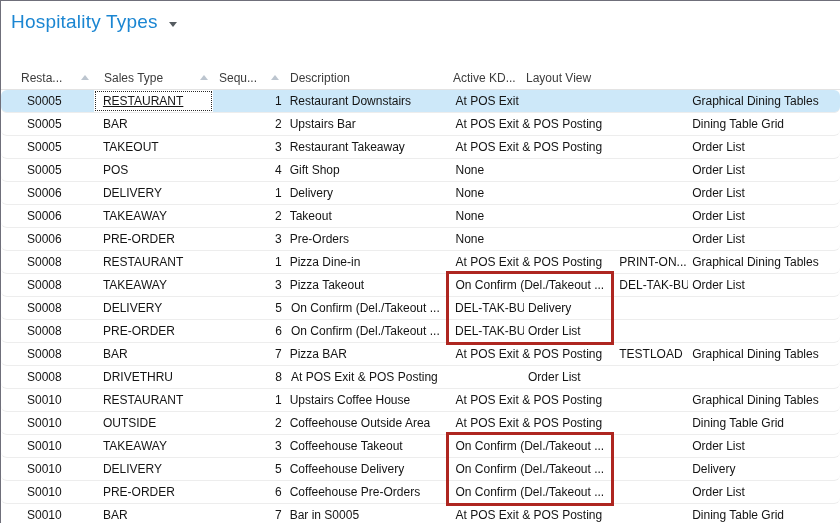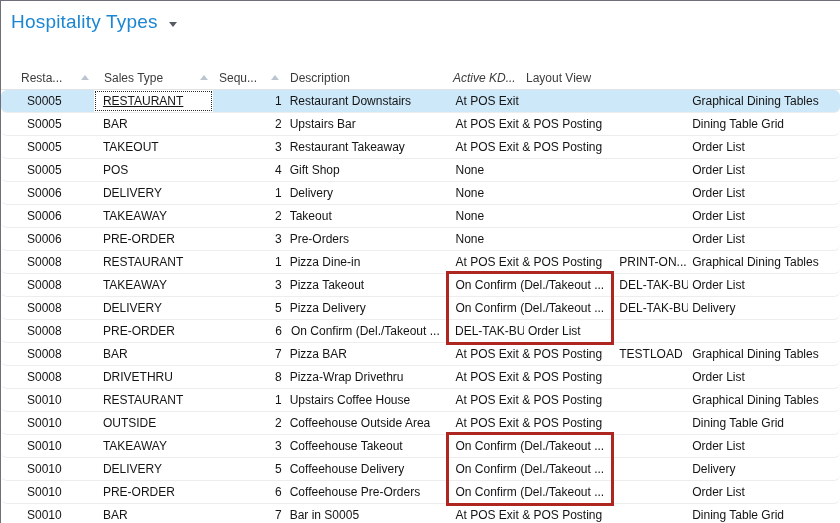--- a/index.html
+++ b/index.html
@@ -91,21 +91,21 @@
           <span>Sales Type</span>
           <span class="sort-asc"></span>
         </div>
         <div class="hcell" style="width: 71px; padding-left: 6px;">
           <span>Sequ...</span>
           <span class="sort-asc"></span>
         </div>
         <div class="hcell" style="width: 165px; padding-left: 6px;">
           <span>Description</span>
         </div>
-        <div class="hcell" style="width: 73px; padding-left: 4px; font-style: italic;">
+        <div class="hcell" style="width: 73px; padding-left: 4px;">
           <span>Active KD...</span>
         </div>
         <div class="hcell" style="width: 152px; padding-left: 4px;">
           <span>Layout View</span>
         </div>
       </div>
     <div class="rows" id="rowsContainer">
         <div class="row selected">
           <div class="cell" style="width: 79px; padding-left: 12px;"><span class="val">S0005</span></div>
           <div class="cell focused" style="width: 119px; padding-left: 9px;"><span class="val">RESTAURANT</span></div>
@@ -184,21 +184,20 @@
           <div class="cell num" style="width: 71px; padding-left: 6px; padding-right: 2px;"><span class="val">3</span></div>
           <div class="cell" style="width: 165px; padding-left: 6px;"><span class="val">Pizza Takeout</span></div>
           <div class="cell" style="width: 167px; padding-left: 7px;"><span class="val">On Confirm (Del./Takeout ...</span></div>
           <div class="cell" style="width: 73px; padding-left: 4px;"><span class="val">DEL-TAK-BU</span></div>
           <div class="cell" style="width: 152px; padding-left: 4px;"><span class="val">Order List</span></div>
         </div>
         <div class="row">
           <div class="cell" style="width: 79px; padding-left: 12px;"><span class="val">S0008</span></div>
           <div class="cell" style="width: 119px; padding-left: 9px;"><span class="val">DELIVERY</span></div>
           <div class="cell num" style="width: 71px; padding-left: 6px; padding-right: 2px;"><span class="val">5</span></div>
-          <div class="cell" style="width: 165px; padding-left: 6px;"><span class="val">Pizza Delivery</span></div>
           <div class="cell" style="width: 167px; padding-left: 7px;"><span class="val">On Confirm (Del./Takeout ...</span></div>
           <div class="cell" style="width: 73px; padding-left: 4px;"><span class="val">DEL-TAK-BU</span></div>
           <div class="cell" style="width: 152px; padding-left: 4px;"><span class="val">Delivery</span></div>
         </div>
         <div class="row">
           <div class="cell" style="width: 79px; padding-left: 12px;"><span class="val">S0008</span></div>
           <div class="cell" style="width: 119px; padding-left: 9px;"><span class="val">PRE-ORDER</span></div>
           <div class="cell num" style="width: 71px; padding-left: 6px; padding-right: 2px;"><span class="val">6</span></div>
           <div class="cell" style="width: 167px; padding-left: 7px;"><span class="val">On Confirm (Del./Takeout ...</span></div>
           <div class="cell" style="width: 73px; padding-left: 4px;"><span class="val">DEL-TAK-BU</span></div>
@@ -210,21 +209,20 @@
           <div class="cell num" style="width: 71px; padding-left: 6px; padding-right: 2px;"><span class="val">7</span></div>
           <div class="cell" style="width: 165px; padding-left: 6px;"><span class="val">Pizza BAR</span></div>
           <div class="cell" style="width: 167px; padding-left: 7px;"><span class="val">At POS Exit &amp; POS Posting</span></div>
           <div class="cell" style="width: 73px; padding-left: 4px;"><span class="val">TESTLOAD</span></div>
           <div class="cell" style="width: 152px; padding-left: 4px;"><span class="val">Graphical Dining Tables</span></div>
         </div>
         <div class="row">
           <div class="cell" style="width: 79px; padding-left: 12px;"><span class="val">S0008</span></div>
           <div class="cell" style="width: 119px; padding-left: 9px;"><span class="val">DRIVETHRU</span></div>
           <div class="cell num" style="width: 71px; padding-left: 6px; padding-right: 2px;"><span class="val">8</span></div>
-          <div class="cell" style="width: 165px; padding-left: 6px;"><span class="val">Pizza-Wrap Drivethru</span></div>
           <div class="cell" style="width: 167px; padding-left: 7px;"><span class="val">At POS Exit &amp; POS Posting</span></div>
           <div class="cell" style="width: 73px; padding-left: 4px;"><span class="val"></span></div>
           <div class="cell" style="width: 152px; padding-left: 4px;"><span class="val">Order List</span></div>
         </div>
         <div class="row">
           <div class="cell" style="width: 79px; padding-left: 12px;"><span class="val">S0010</span></div>
           <div class="cell" style="width: 119px; padding-left: 9px;"><span class="val">RESTAURANT</span></div>
           <div class="cell num" style="width: 71px; padding-left: 6px; padding-right: 2px;"><span class="val">1</span></div>
           <div class="cell" style="width: 165px; padding-left: 6px;"><span class="val">Upstairs Coffee House</span></div>
           <div class="cell" style="width: 167px; padding-left: 7px;"><span class="val">At POS Exit &amp; POS Posting</span></div>

